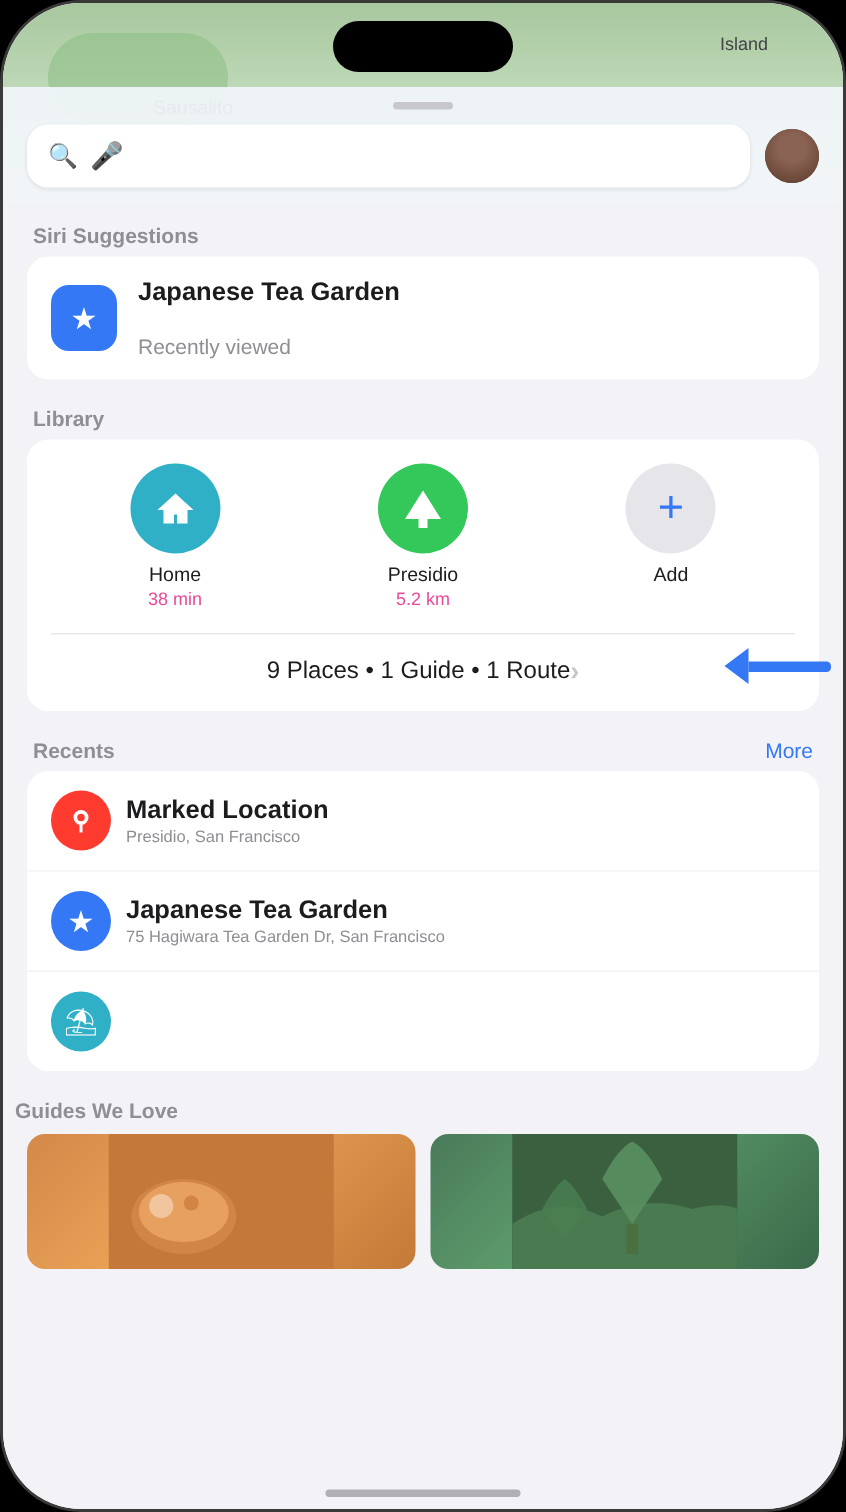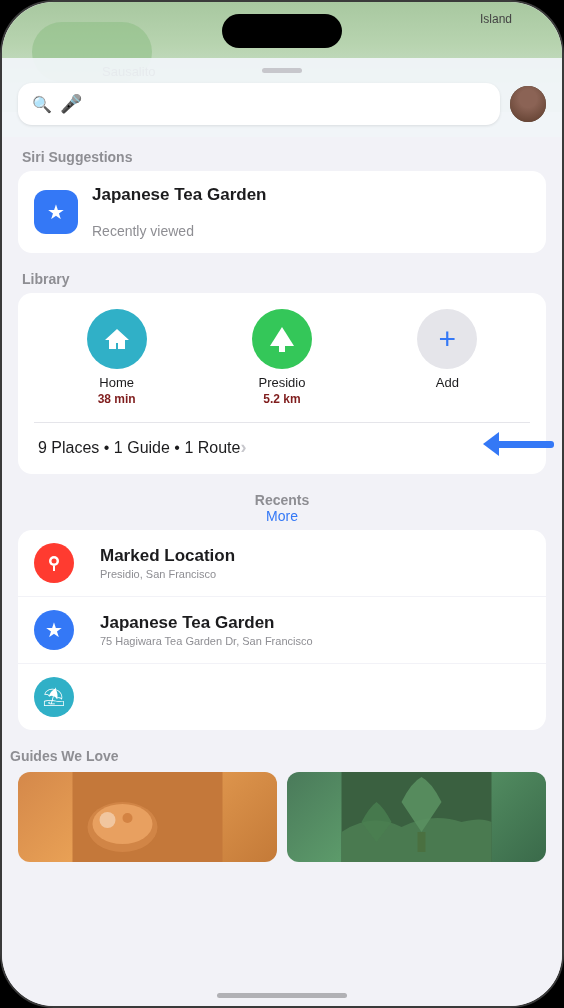--- a/index.html
+++ b/index.html
@@ -51,21 +51,21 @@
       position: absolute;
       top: 62px;
       left: 100px;
       font-size: 13px;
       font-weight: 500;
       color: #333;
     }
 
     .map-island {
       position: absolute;
-      top: 10px;
+      top: 20px;
       right: 50px;
       font-size: 12px;
       color: #444;
     }
 
     
     .status-bar {
       position: absolute;
       top: 0;
       left: 0;
@@ -329,76 +329,74 @@
 
     .lib-item-name {
       font-size: 13px;
       font-weight: 500;
       color: #1c1c1e;
       text-align: center;
     }
 
     .lib-item-sub {
       font-size: 12px;
-      color: #7f1d1d;
+      color: #ec4899;
       text-align: center;
       margin-top: -4px;
-      font-weight: bold;
     }
 
     .library-divider {
       height: 1px;
       background: #e5e5ea;
       margin: 0;
     }
 
     .library-footer {
       display: flex;
       align-items: center;
-      justify-content: flex-start;
+      justify-content: center;
       padding: 14px 4px 0;
     }
 
     .library-footer-text {
       font-size: 16px;
       color: #1c1c1e;
     }
 
     .chevron-right {
       color: #c7c7cc;
       font-size: 18px;
       font-weight: 600;
     }
 
     
     .recents-header {
       display: flex;
       align-items: center;
       justify-content: space-between;
       padding: 12px 20px 6px;
-      flex-direction: column;
     }
 
     .recents-label {
       font-size: 14px;
       font-weight: 600;
       color: #8e8e93;
     }
 
     .more-btn {
       font-size: 14px;
       font-weight: 500;
       color: #3478f6;
     }
 
     .recent-item {
       display: flex;
       align-items: center;
       padding: 13px 16px;
-      gap: 26px;
+      gap: 10px;
       border-bottom: 1px solid #f2f2f7;
     }
 
     .recent-item:last-child {
       border-bottom: none;
     }
 
     .recent-icon {
       width: 40px;
       height: 40px;

